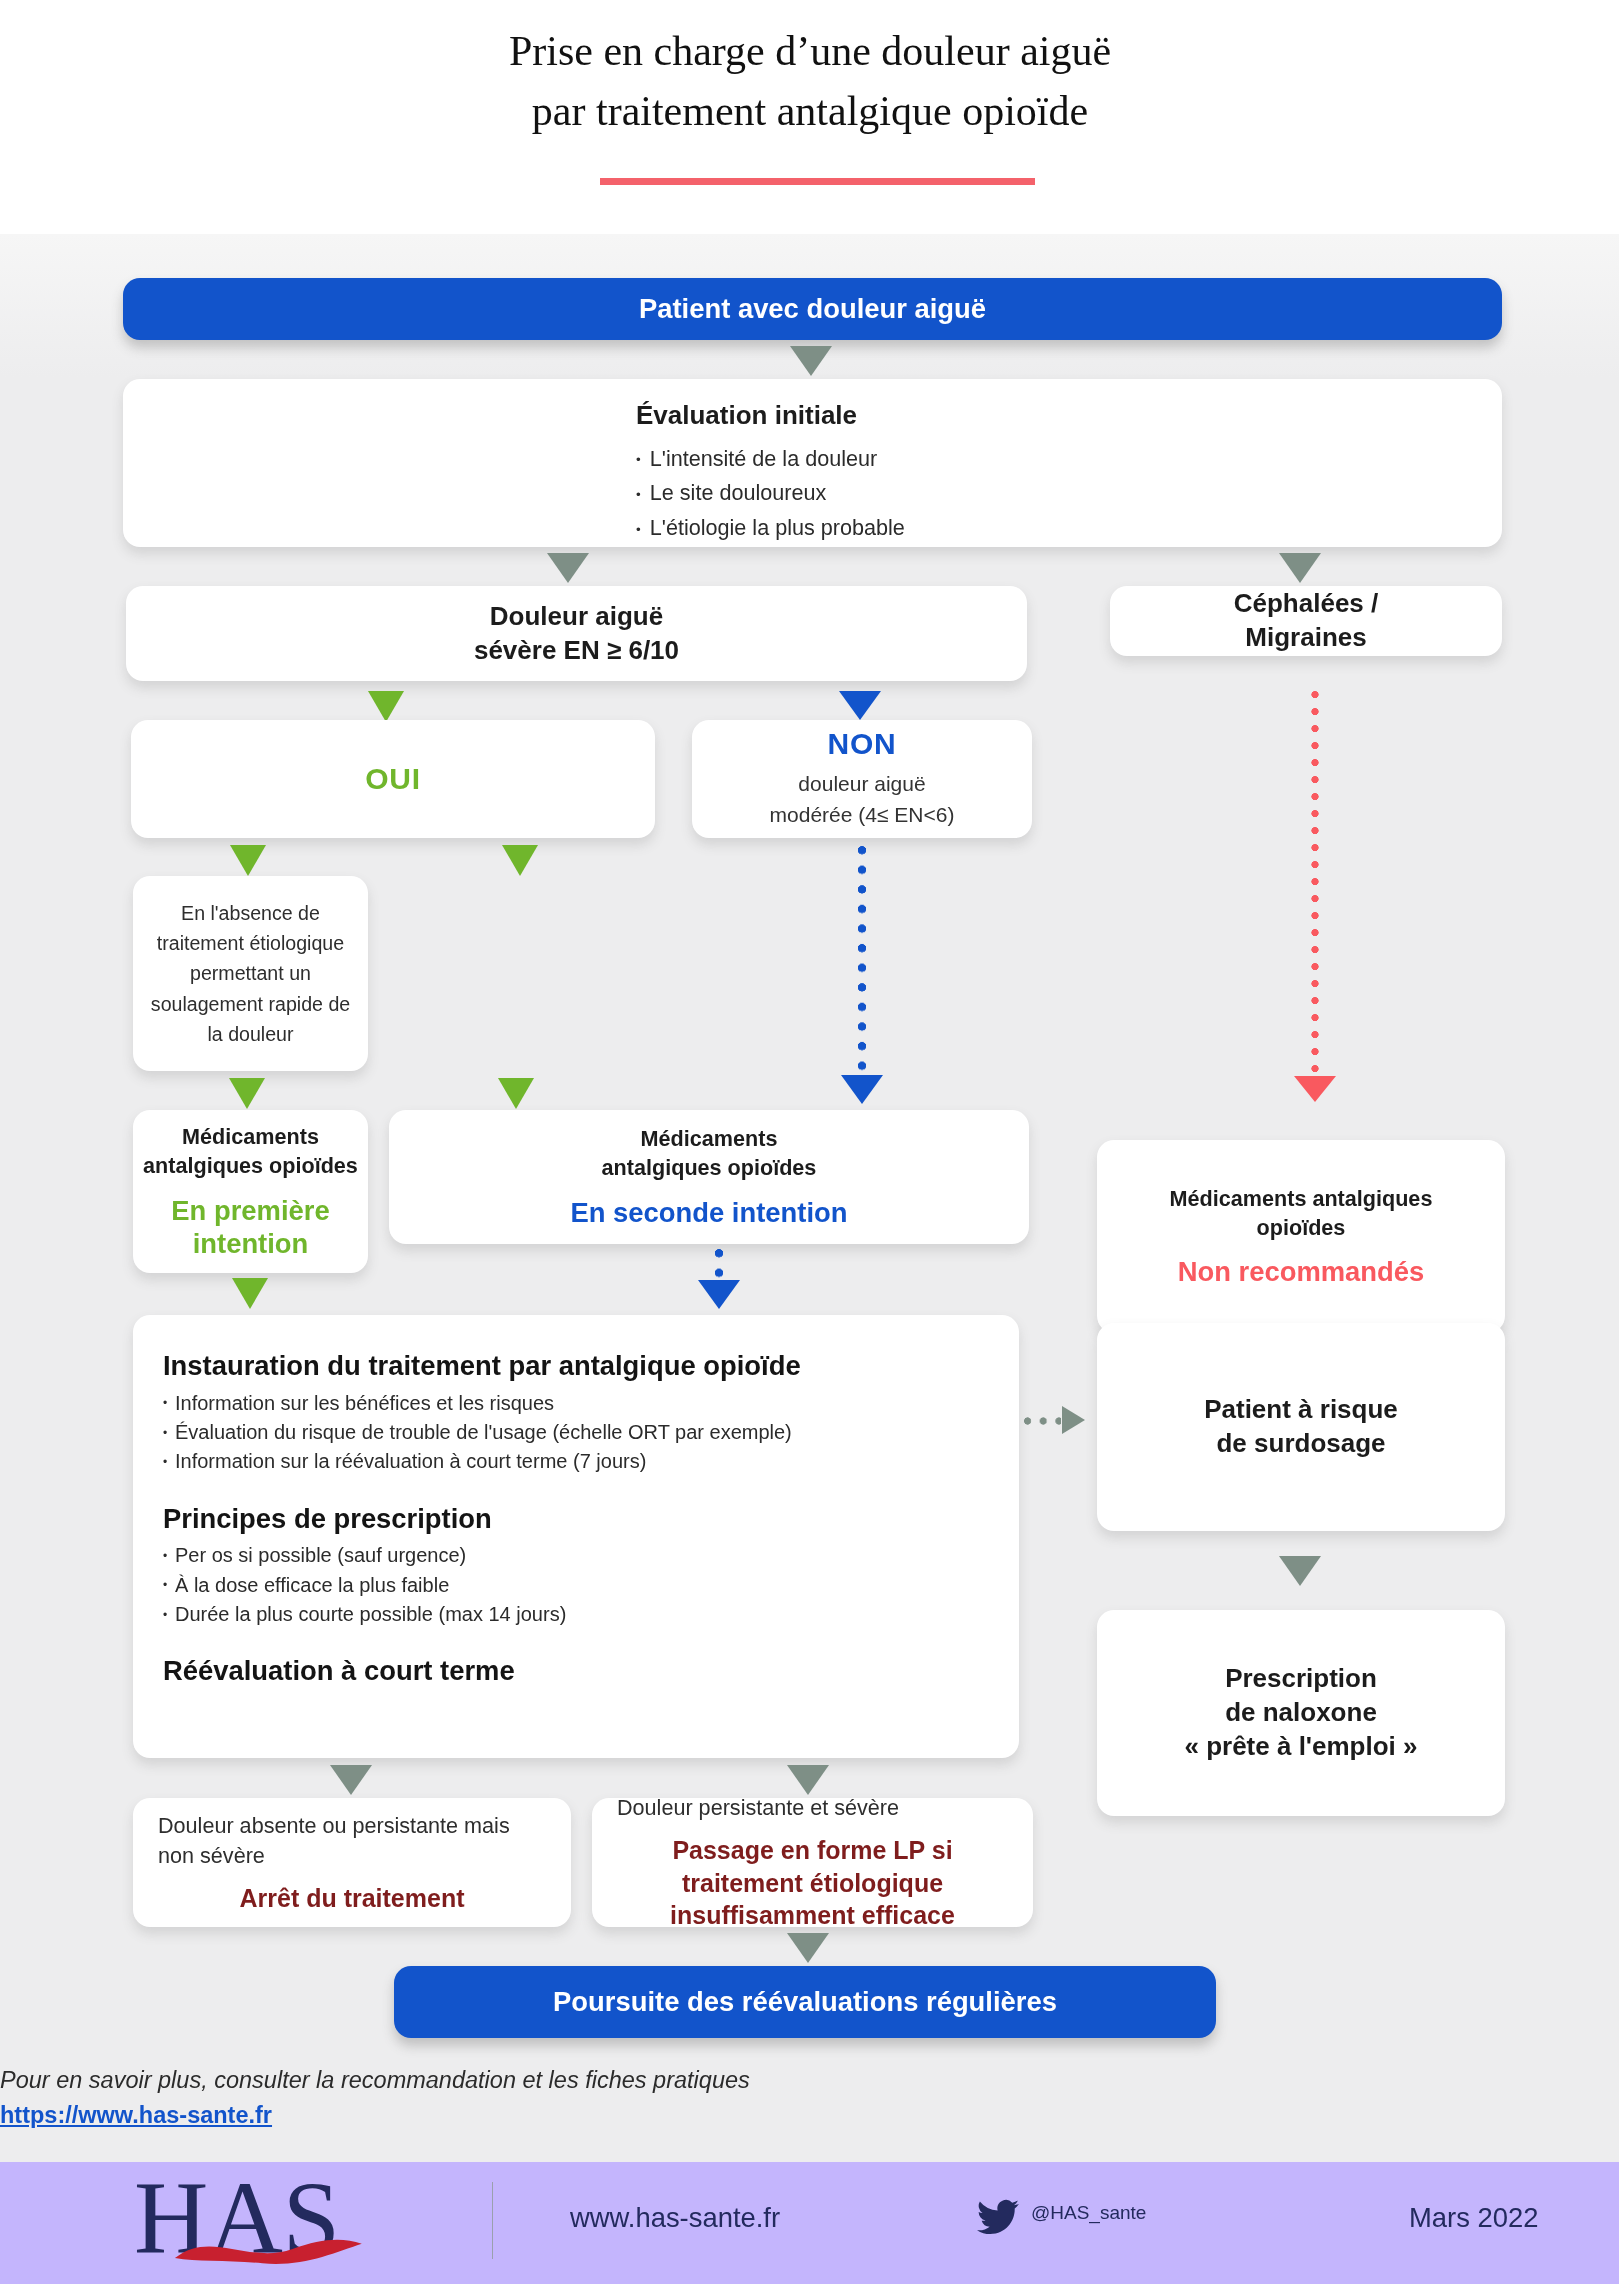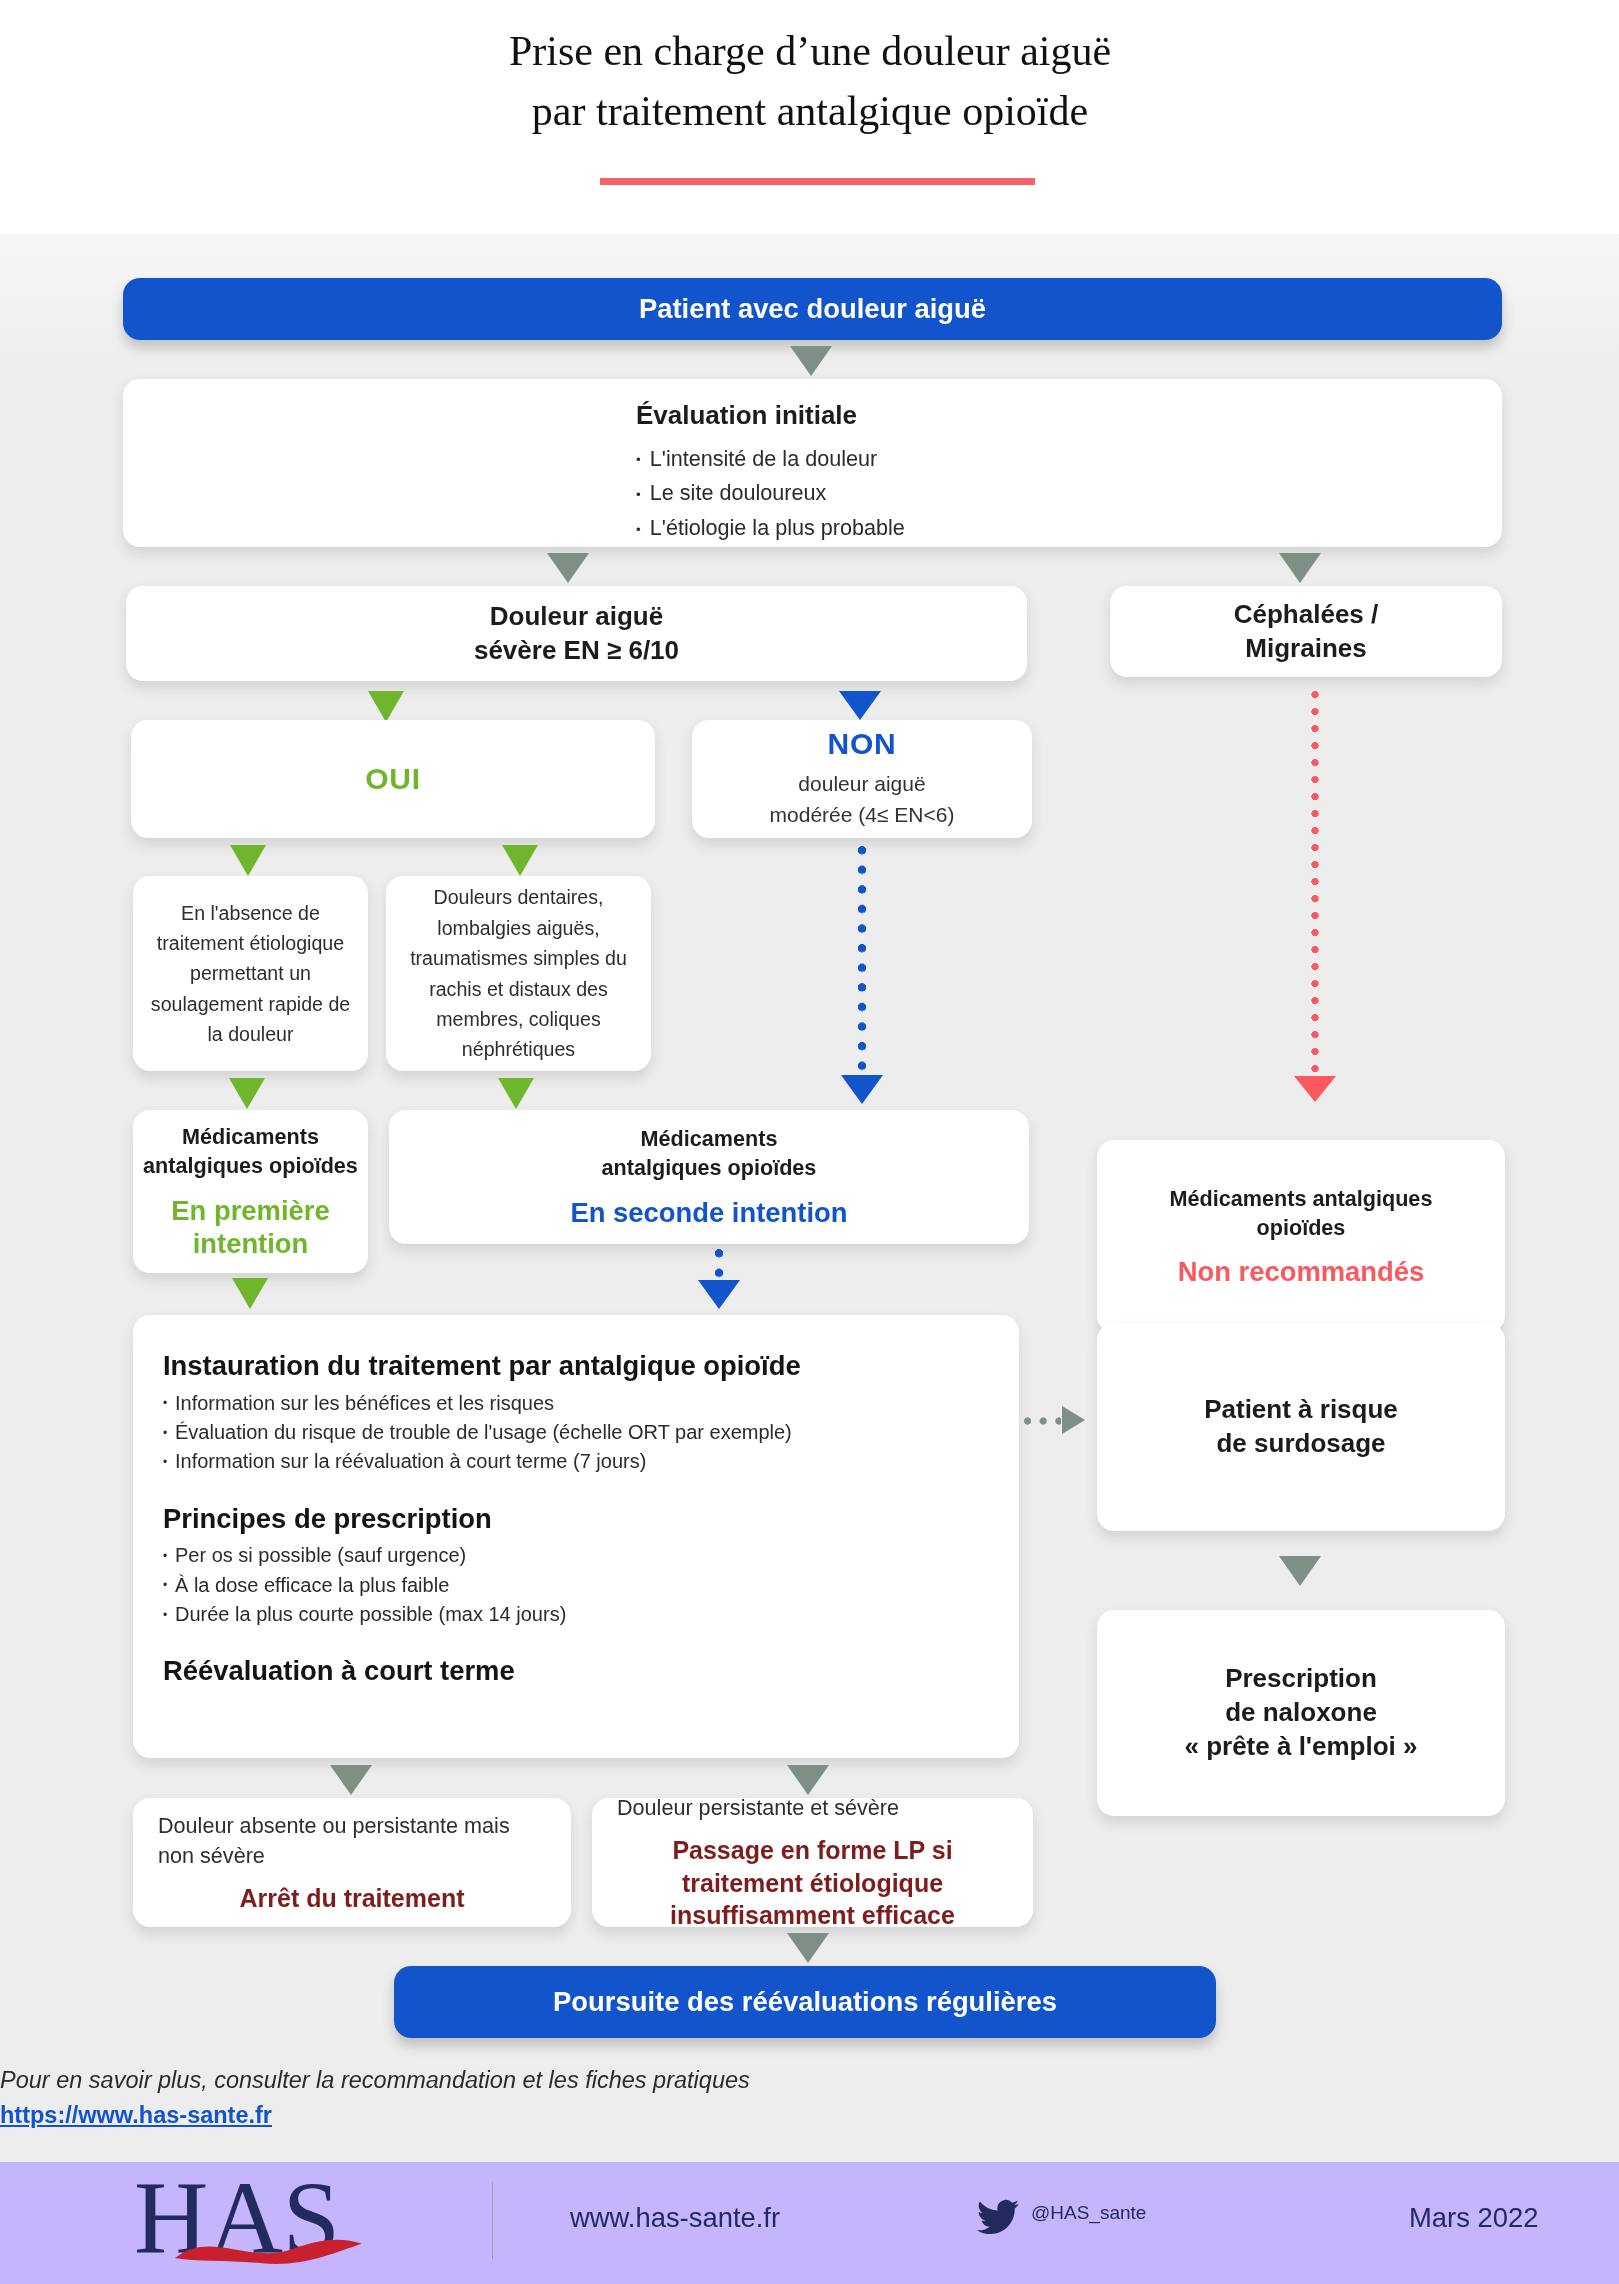--- a/index.html
+++ b/index.html
@@ -119,21 +119,21 @@
     </div>
   </div>
 
   <div class="tri t-gray" style="left:547px;top:553px;"></div>
   <div class="tri t-gray" style="left:1279px;top:553px;"></div>
 
   <div class="box cc" style="left:126px;top:586px;width:901px;height:95px;">
     <span class="b-strong">Douleur aiguë</span>
     <span class="b-strong">sévère EN ≥ 6/10</span>
   </div>
-  <div class="box cc" style="left:1110px;top:586px;width:392px;height:91px;">
+  <div class="box cc" style="left:1110px;top:586px;width:392px;height:70px;">
     <span class="b-strong">Céphalées /</span>
     <span class="b-strong">Migraines</span>
   </div>
 
   <div class="tri t-green" style="left:368px;top:691px;"></div>
   <div class="tri t-blue" style="left:839px;top:691px;"></div>
 
   <div class="vdots red" style="left:1311px;top:690px;height:382px;"></div>
   <div class="tri t-red" style="left:1294px;top:1076px;"></div>
 
@@ -149,23 +149,20 @@
   </div>
 
   <div class="tri t-green" style="left:230px;top:845px;"></div>
   <div class="tri t-green" style="left:502px;top:845px;"></div>
 
   <div class="vdots blue" style="left:858px;top:845px;height:227px;"></div>
   <div class="tri t-blue" style="left:841px;top:1075px;"></div>
 
   <div class="box cc" style="left:133px;top:876px;width:235px;height:195px;">
     <span class="small-note">En l'absence de traitement étiologique permettant un soulagement rapide de la douleur</span>
-  </div>
-  <div class="box cc" style="left:386px;top:876px;width:265px;height:195px;">
-    <span class="small-note">Douleurs dentaires, lombalgies aiguës, traumatismes simples du rachis et distaux des membres, coliques néphrétiques</span>
   </div>
 
   <div class="tri t-green" style="left:229px;top:1078px;"></div>
   <div class="tri t-green" style="left:498px;top:1078px;"></div>
 
   <div class="box cc" style="left:133px;top:1110px;width:235px;height:163px;padding:6.5px;">
     <span class="med-top">
       <span>Médicaments</span><br>
       <span>antalgiques opioïdes</span>
     </span>

